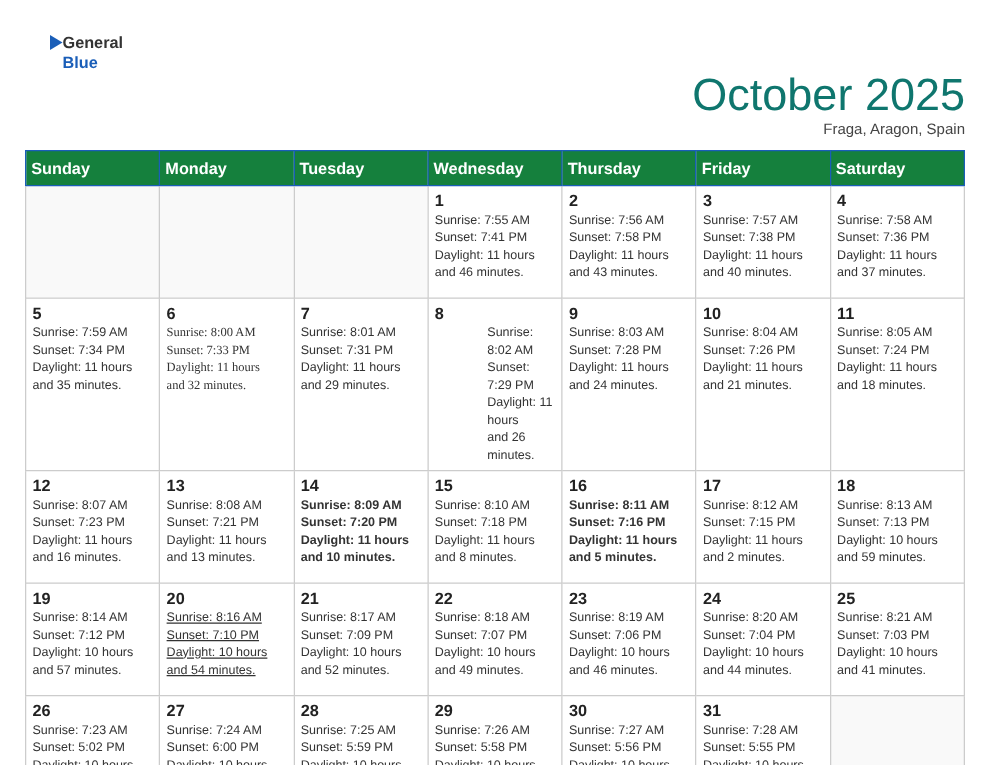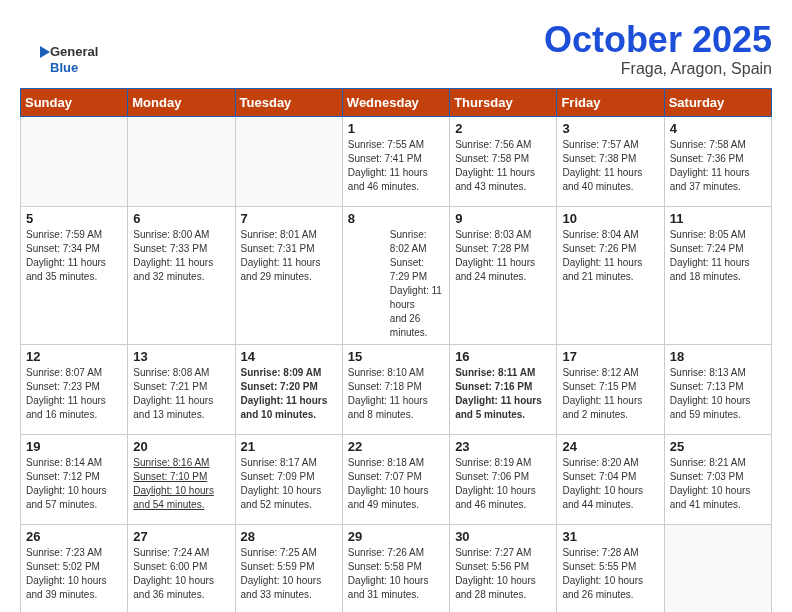--- a/index.html
+++ b/index.html
@@ -6,47 +6,48 @@
     body {
       font-family: Arial, sans-serif;
       background: #fff;
       width: 792px;
       min-height: 612px;
       padding: 20px;
     }
     .header {
       display: flex;
       justify-content: space-between;
-      align-items: flex-end;
+      align-items: flex-start;
       margin-bottom: 10px;
     }
     .logo {
       display: flex;
       align-items: center;
     }
     .title-block {
       text-align: right;
     }
     .month-title {
       font-size: 36px;
-      font-weight: bold;
-      color: #1d4ed8;
+      font-weight: normal;
+      color: #0f766e;
       line-height: 1.1;
+      margin-top: 36px;
     }
     .location-title {
-      font-size: 16px;
+      font-size: 12px;
       color: #444;
     }
     .calendar {
       width: 100%;
       border-collapse: collapse;
       border: 1px solid #ccc;
     }
     .calendar th {
-      background-color: #c2410c;
+      background-color: #15803d;
       color: #fff;
       font-size: 13px;
       font-weight: bold;
       padding: 6px 4px;
       border: 1px solid #1a5eb8;
       text-align: left;
     }
     .calendar td {
       vertical-align: top;
       border: 1px solid #ccc;
@@ -141,21 +142,21 @@
       <tr class="week-row">
         <td>
           <div class="day-number">5</div>
           <div class="day-info" style="white-space: pre-line;">Sunrise: 7:59 AM
 Sunset: 7:34 PM
 Daylight: 11 hours
 and 35 minutes.</div>
         </td>
         <td>
           <div class="day-number">6</div>
-          <div class="day-info" style="white-space: pre-line;">Sunrise: 8:00 AM
+          <div class="day-info" style="white-space: pre-line; font-family: Liberation Serif, serif;">Sunrise: 8:00 AM
 Sunset: 7:33 PM
 Daylight: 11 hours
 and 32 minutes.</div>
         </td>
         <td>
           <div class="day-number">7</div>
           <div class="day-info" style="white-space: pre-line;">Sunrise: 8:01 AM
 Sunset: 7:31 PM
 Daylight: 11 hours
 and 29 minutes.</div>

